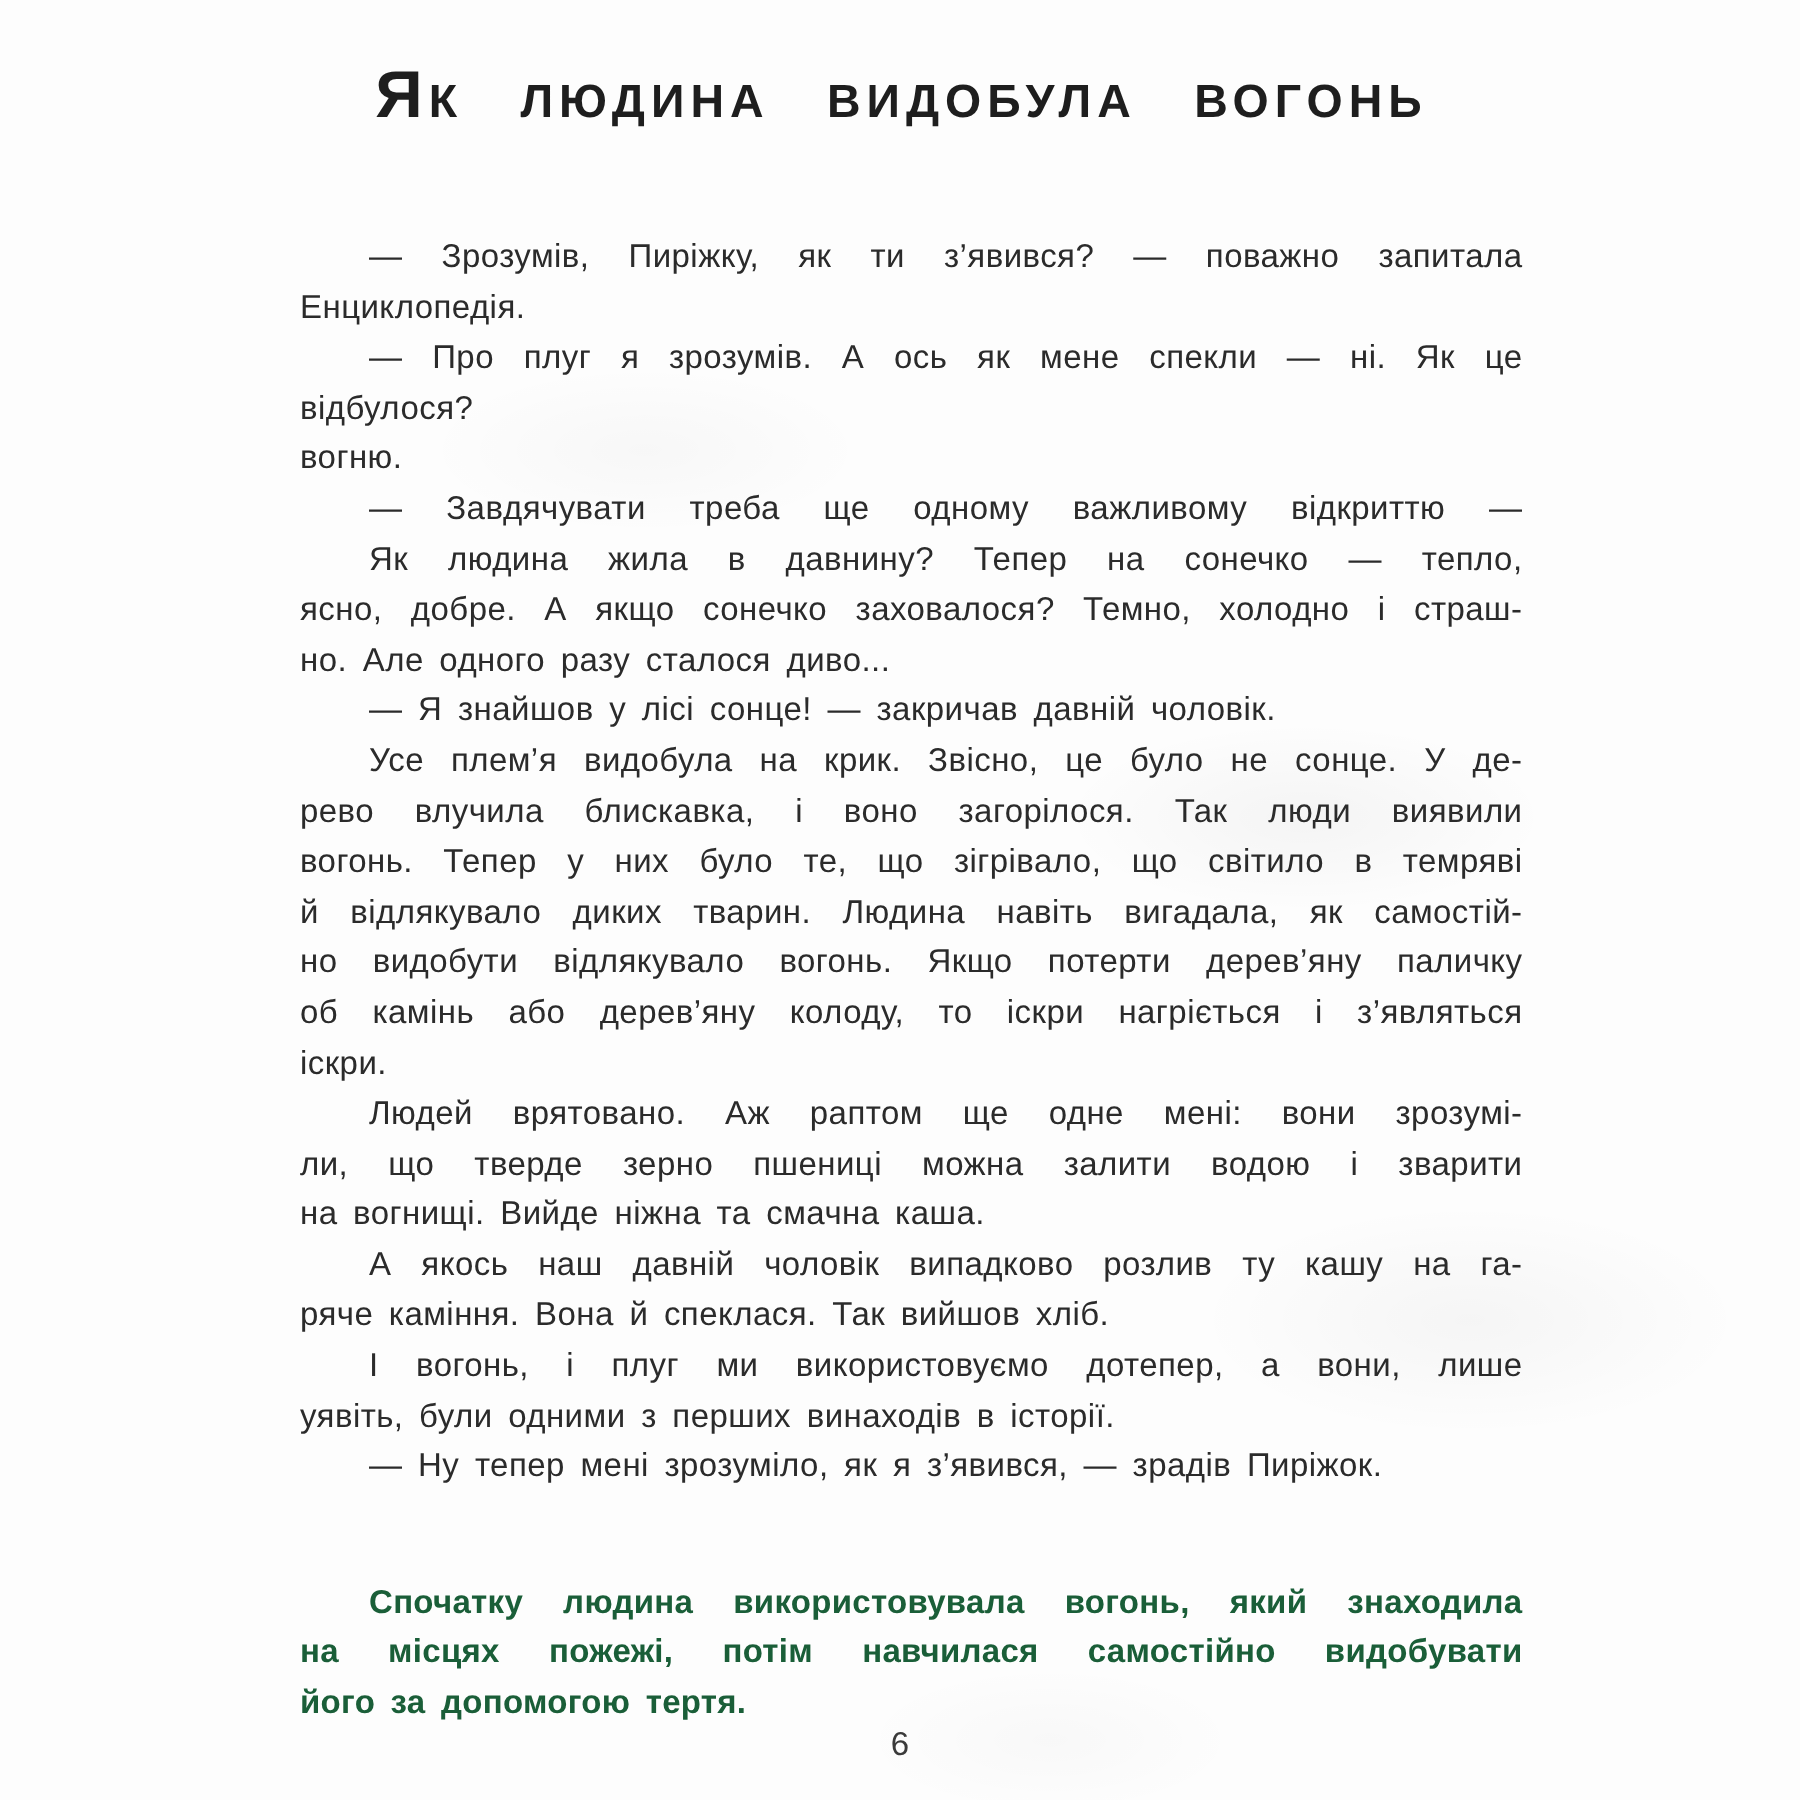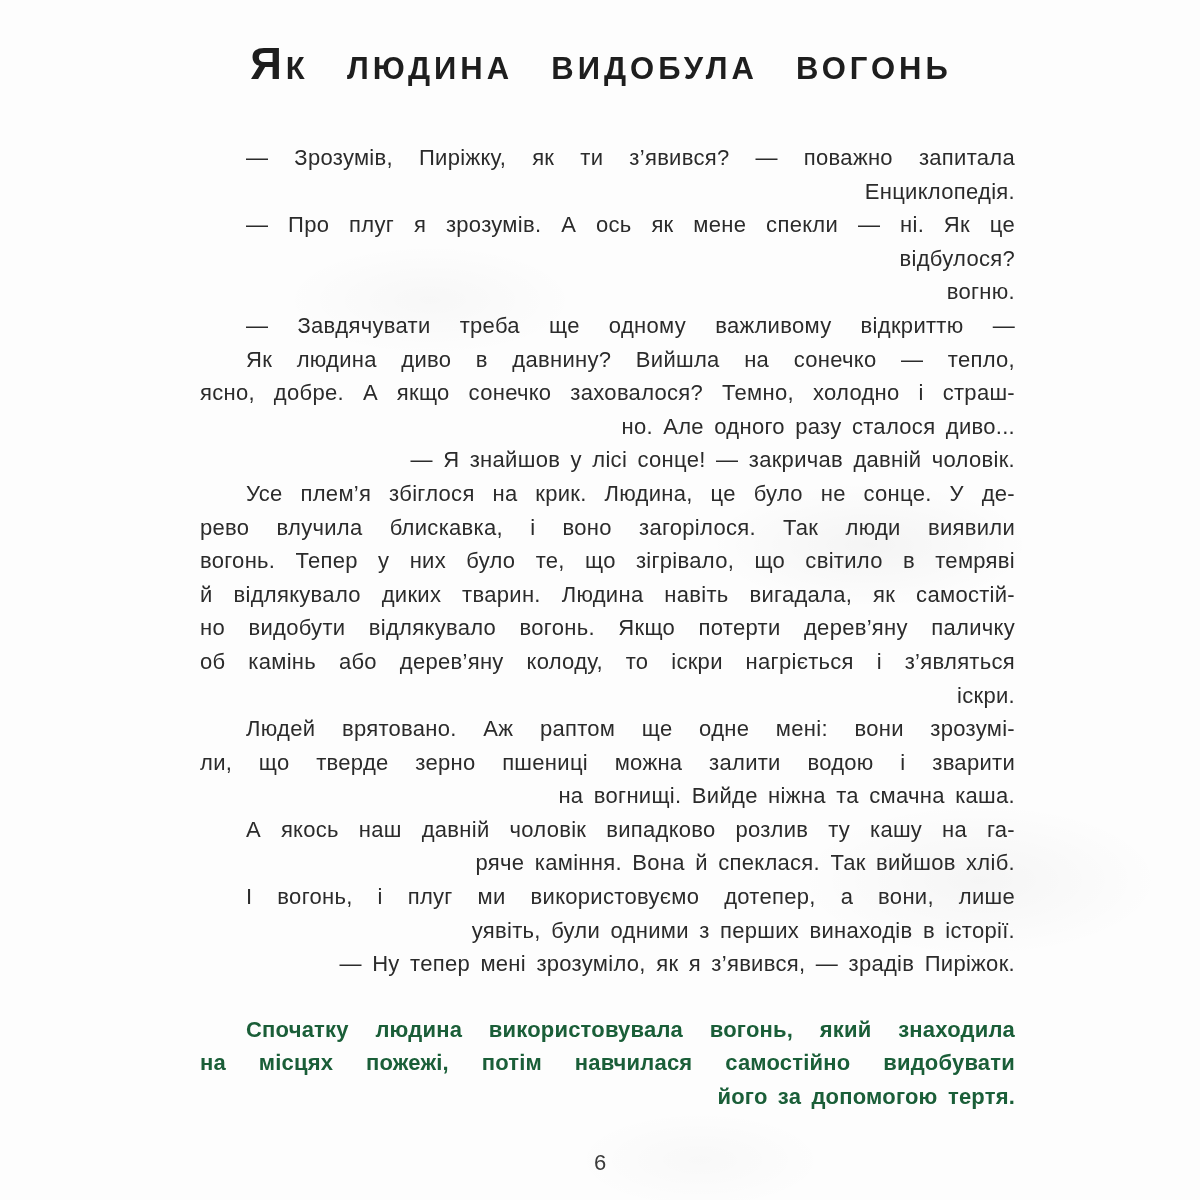--- a/index.html
+++ b/index.html
@@ -35,41 +35,41 @@
     line-height: 54px;
     font-weight: 700;
     font-variant: small-caps;
     letter-spacing: 4px;
     word-spacing: 22px;
     color: var(--title-color, #1e1e1e);
   }
   .content {
     position: absolute;
     left: 200px;
-    top: 141px;
+    top: 154px;
     width: 815px;
     font-size: 22px;
     line-height: 33.6px;
     letter-spacing: 0.3px;
     word-spacing: 4px;
     color: var(--text-color, #2b2b2b);
   }
   .line {
-    text-align: right;
+    text-align: left;
     white-space: normal;
   }
   .line.just {
     text-align: justify;
     text-align-last: justify;
   }
   .line.first {
     text-indent: 46px;
   }
   .summary {
-    margin-top: 32px;
+    margin-top: 57px;
     font-weight: 700;
     color: var(--green-color, #1a5e38);
     letter-spacing: 0.2px;
   }
   .page-number {
     position: absolute;
     top: 1148px;
     left: 0;
     width: 1200px;
     text-align: center;
@@ -85,25 +85,25 @@
   <h1 class="title">Як людина видобула вогонь</h1>
 
   <div class="content">
     <div id="story">
         <div class="line first just">— Зрозумів, Пиріжку, як ти з’явився? — поважно запитала</div>
         <div class="line">Енциклопедія.</div>
         <div class="line first just">— Про плуг я зрозумів. А ось як мене спекли — ні. Як це</div>
         <div class="line">відбулося?</div>
         <div class="line">вогню.</div>
         <div class="line first just">— Завдячувати треба ще одному важливому відкриттю —</div>
-        <div class="line first just">Як людина диво в давнину? Вийшла на сонечко — тепло,</div>
+        <div class="line first just">Як людина жила в давнину? Тепер на сонечко — тепло,</div>
         <div class="line just">ясно, добре. А якщо сонечко заховалося? Темно, холодно і страш-</div>
         <div class="line">но. Але одного разу сталося диво...</div>
         <div class="line first">— Я знайшов у лісі сонце! — закричав давній чоловік.</div>
-        <div class="line first just">Усе плем’я збіглося на крик. Людина, це було не сонце. У де-</div>
+        <div class="line first just">Усе плем’я видобула на крик. Звісно, це було не сонце. У де-</div>
         <div class="line just">рево влучила блискавка, і воно загорілося. Так люди виявили</div>
         <div class="line just">вогонь. Тепер у них було те, що зігрівало, що світило в темряві</div>
         <div class="line just">й відлякувало диких тварин. Людина навіть вигадала, як самостій-</div>
         <div class="line just">но видобути відлякувало вогонь. Якщо потерти дерев’яну паличку</div>
         <div class="line just">об камінь або дерев’яну колоду, то іскри нагріється і з’являться</div>
         <div class="line">іскри.</div>
         <div class="line first just">Людей врятовано. Аж раптом ще одне мені: вони зрозумі-</div>
         <div class="line just">ли, що тверде зерно пшениці можна залити водою і зварити</div>
         <div class="line">на вогнищі. Вийде ніжна та смачна каша.</div>
         <div class="line first just">А якось наш давній чоловік випадково розлив ту кашу на га-</div>

